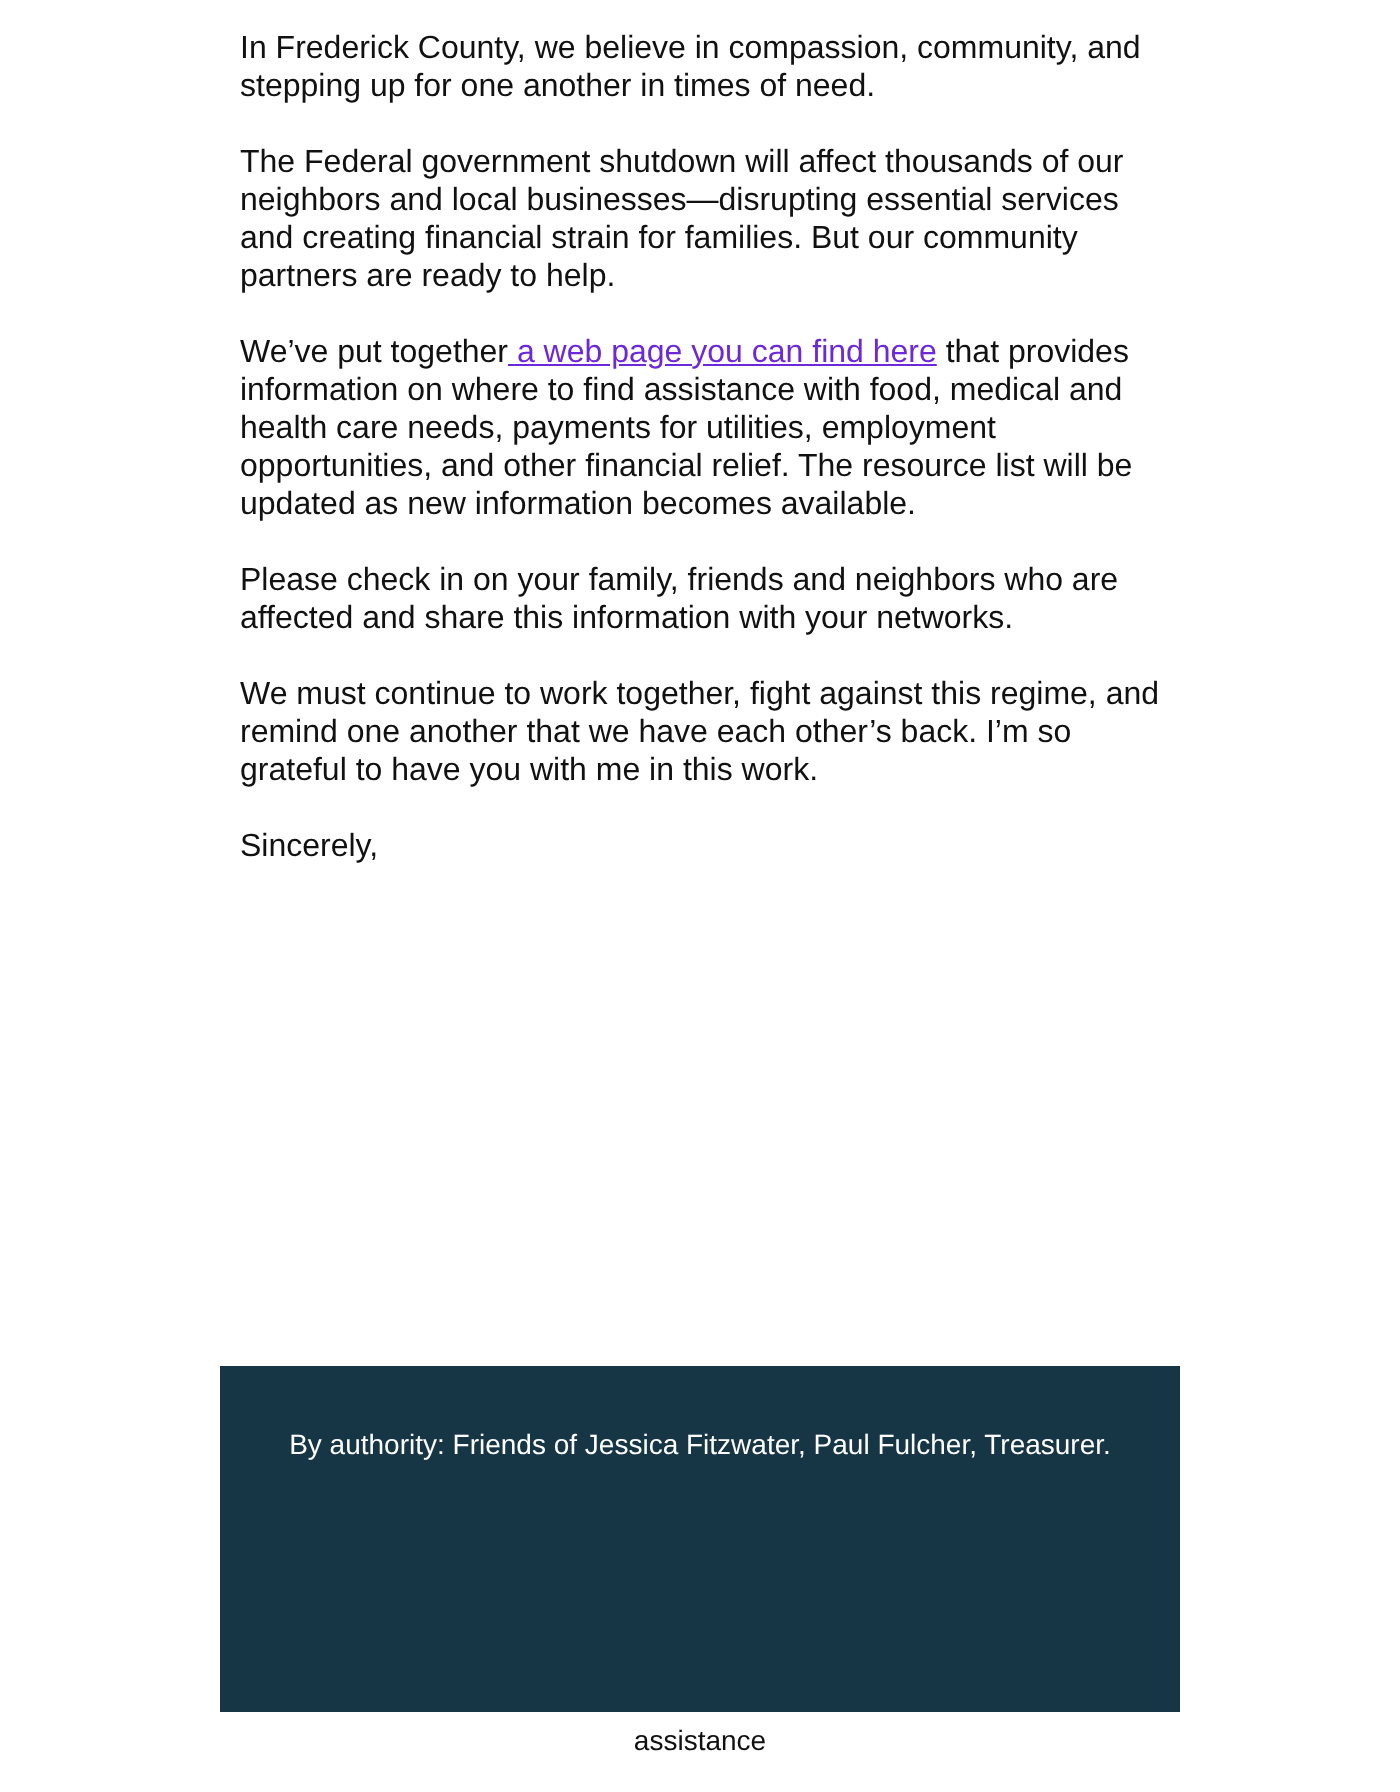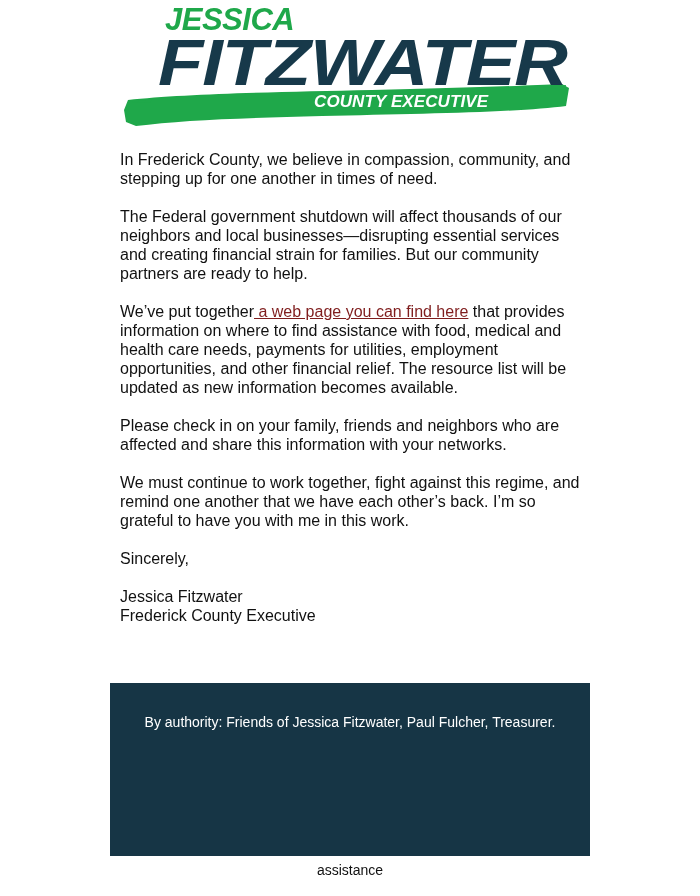--- a/index.html
+++ b/index.html
@@ -75,21 +75,21 @@
     
     .content {
       padding: 15px 10px 0 10px;
       font-size: 16px;
       line-height: 19px;
     }
     .content p {
       margin: 0 0 19px 0;
     }
     .content a {
-      color: #7f1d1d;
+      color: #6d28d9;
       text-decoration: underline;
       margin-top: 13px;
     }
     .signature {
       margin: 0 0 15px 0;
     }
     
     .footer {
       position: absolute;
       left: 110px;
@@ -117,41 +117,28 @@
       text-align: center;
       font-size: 14px;
       color: #111111;
       text-decoration: none;
     }
   </style>
 </head>
 <body>
 
 <div class="email">
-  <div class="logo">
-    <svg class="brush" viewBox="0 0 450 46" preserveAspectRatio="none">
-      <path d="M6 18 C 60 12, 150 10, 250 8 C 330 6, 400 4, 440 2 L 447 6 L 444 24 C 400 30, 300 32, 200 34 C 120 36, 60 38, 14 44 L 4 40 L 2 28 Z" fill="#1fa84a"></path>
-      <path d="M10 20 L 30 17 L 28 21 Z M 420 5 L 444 3 L 443 8 Z" fill="#1fa84a"></path>
-    </svg>
-    <span class="jessica">JESSICA</span>
-    <span class="surname">FITZWATER</span>
-    <span class="office">COUNTY EXECUTIVE</span>
-  </div>
 
   <div class="content">
     <p>In Frederick County, we believe in compassion, community, and stepping up for one another in times of need.</p>
     <p>The Federal government shutdown will affect thousands of our neighbors and local businesses—disrupting essential services and creating financial strain for families. But our community partners are ready to help.</p>
     <p><span>We’ve put together</span><a href="#"> a web page you can find here</a><span> that provides information on where to find assistance with food, medical and health care needs, payments for utilities, employment opportunities, and other financial relief.  The resource list will be updated as new information becomes available.</span></p>
     <p>Please check in on your family, friends and neighbors who are affected and share this information with your networks.</p>
     <p>We must continue to work together, fight against this regime, and remind one another that we have each other’s back. I’m so grateful to have you with me in this work.</p>
     <p>Sincerely,</p>
-    <p class="signature">
-      <span>Jessica Fitzwater</span><br>
-      <span>Frederick County Executive</span>
-    </p>
   </div>
 </div>
 
 <div class="footer">
   <p class="authority">By authority: Friends of Jessica Fitzwater, Paul Fulcher, Treasurer.</p>
 </div>
 
 <a href="#" class="unsubscribe">assistance</a>
 
 </body></html>

